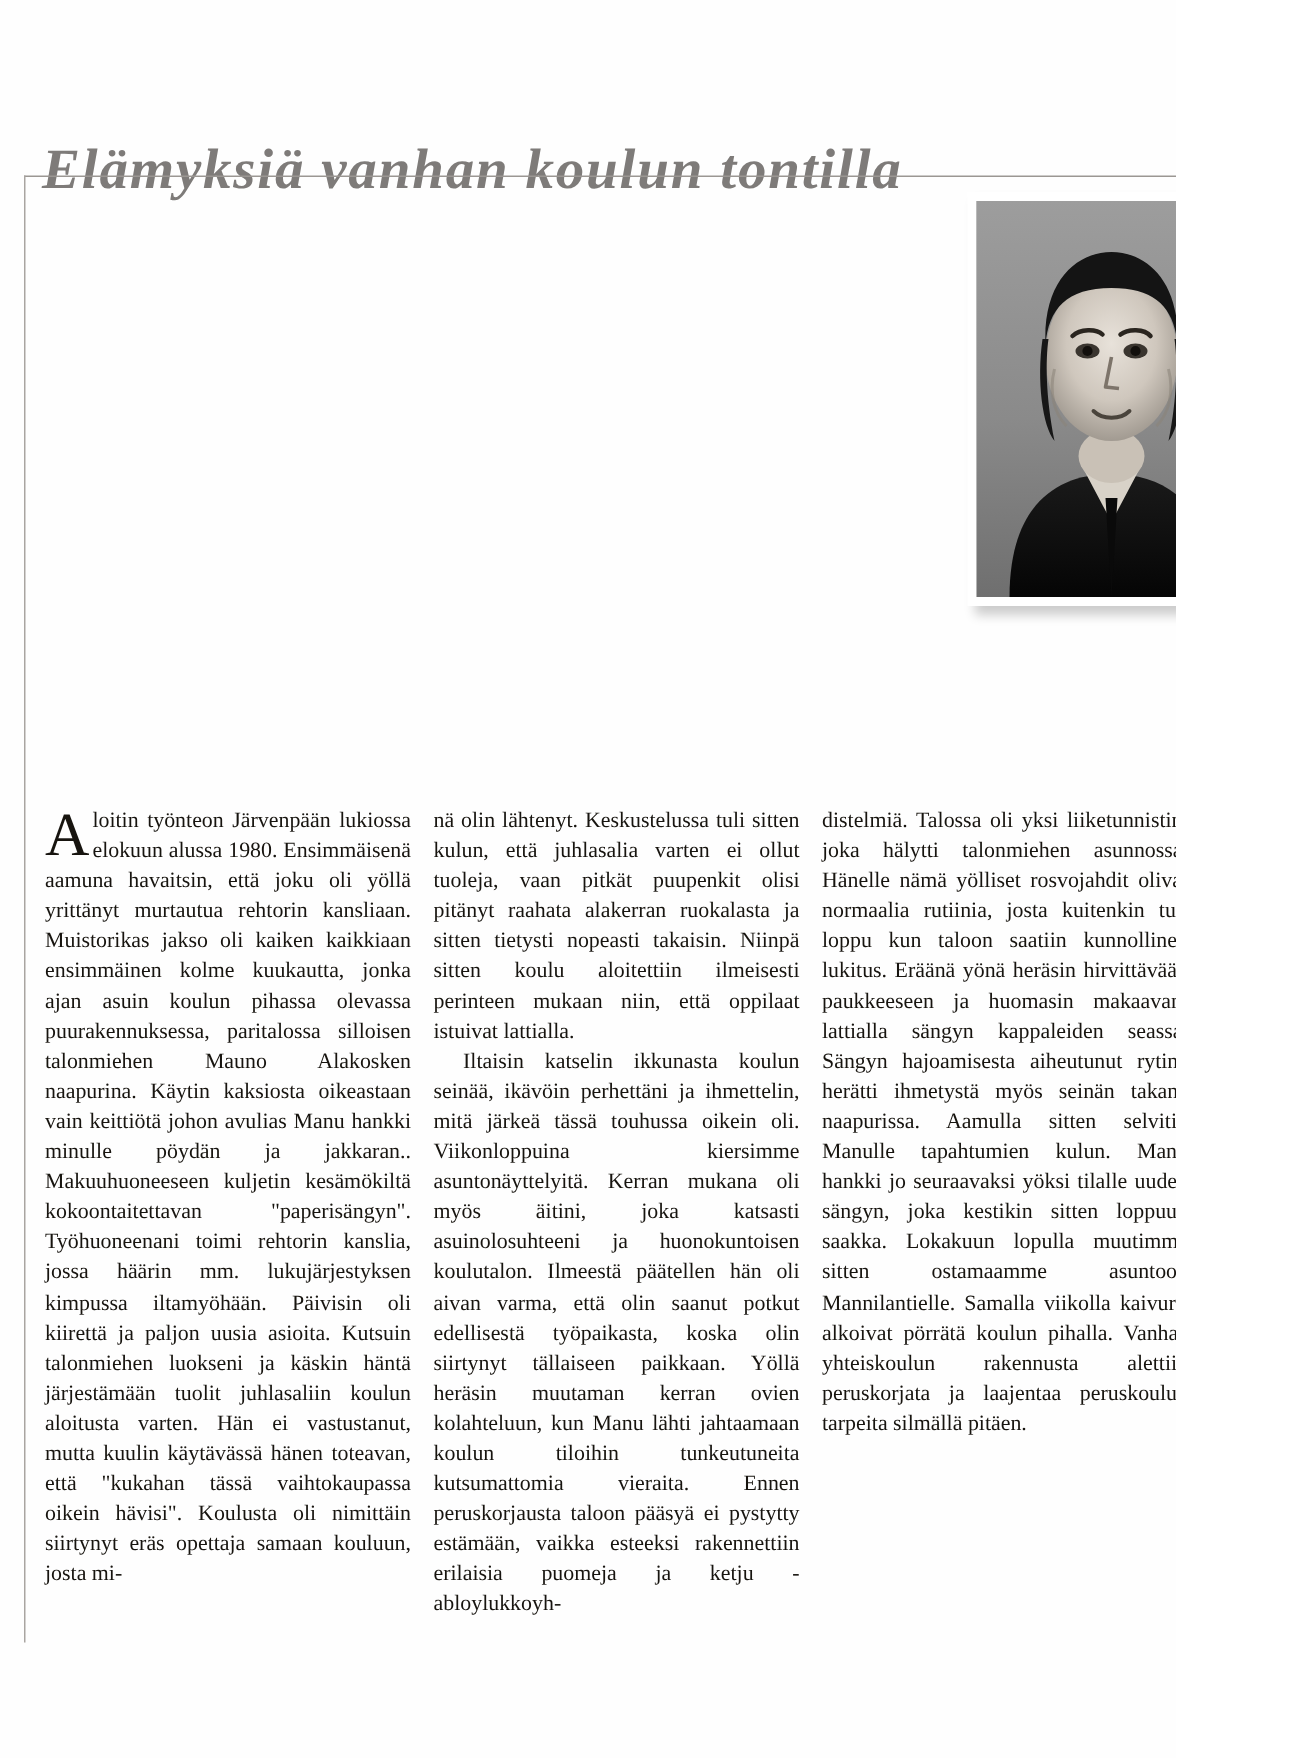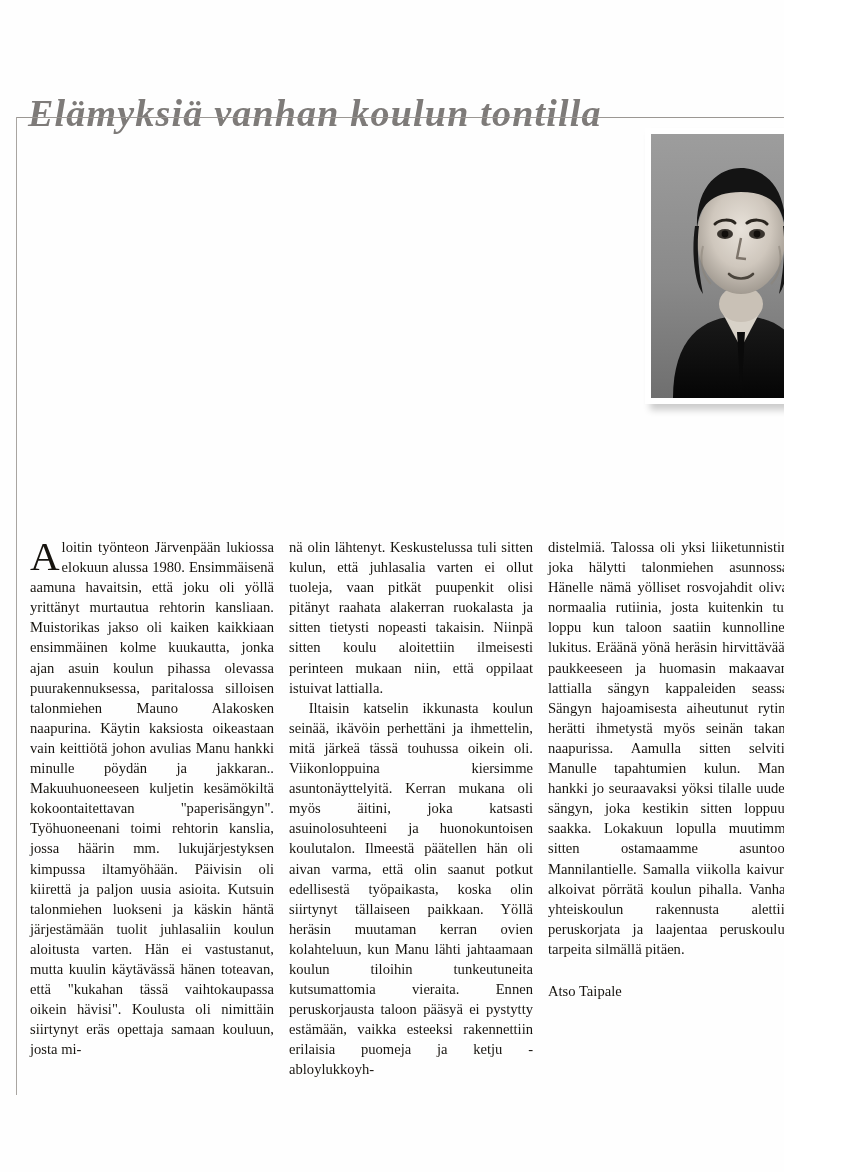--- a/index.html
+++ b/index.html
@@ -191,21 +191,20 @@
       <p>Aloitin työnteon Järvenpään lukiossa elokuun alussa 1980. Ensimmäisenä aamuna havaitsin, että joku oli yöllä yrittänyt murtautua rehtorin kansliaan. Muistorikas jakso oli kaiken kaikkiaan ensimmäinen kolme kuukautta, jonka ajan asuin koulun pihassa olevassa puurakennuksessa, paritalossa silloisen talonmiehen Mauno Alakosken naapurina. Käytin kaksiosta oikeastaan vain keittiötä johon avulias Manu hankki minulle pöydän ja jakkaran.. Makuuhuoneeseen kuljetin kesämökiltä kokoontaitettavan "paperisängyn". Työhuoneenani toimi rehtorin kanslia, jossa häärin mm. lukujärjestyksen kimpussa iltamyöhään. Päivisin oli kiirettä ja paljon uusia asioita. Kutsuin talonmiehen luokseni ja käskin häntä järjestämään tuolit juhlasaliin koulun aloitusta varten. Hän ei vastustanut, mutta kuulin käytävässä hänen toteavan, että "kukahan tässä vaihtokaupassa oikein hävisi". Koulusta oli nimittäin siirtynyt eräs opettaja samaan kouluun, josta mi-</p>
     </div>
 
     <div class="col">
       <p>nä olin lähtenyt. Keskustelussa tuli sitten kulun, että juhlasalia varten ei ollut tuoleja, vaan pitkät puupenkit olisi pitänyt raahata alakerran ruokalasta ja sitten tietysti nopeasti takaisin. Niinpä sitten koulu aloitettiin ilmeisesti perinteen mukaan niin, että oppilaat istuivat lattialla.</p>
       <p>Iltaisin katselin ikkunasta koulun seinää, ikävöin perhettäni ja ihmettelin, mitä järkeä tässä touhussa oikein oli. Viikonloppuina kiersimme asuntonäyttelyitä. Kerran mukana oli myös äitini, joka katsasti asuinolosuhteeni ja huonokuntoisen koulutalon. Ilmeestä päätellen hän oli aivan varma, että olin saanut potkut edellisestä työpaikasta, koska olin siirtynyt tällaiseen paikkaan. Yöllä heräsin muutaman kerran ovien kolahteluun, kun Manu lähti jahtaamaan koulun tiloihin tunkeutuneita kutsumattomia vieraita. Ennen peruskorjausta taloon pääsyä ei pystytty estämään, vaikka esteeksi rakennettiin erilaisia puomeja ja ketju - abloylukkoyh-</p>
     </div>
 
     <div class="col">
       <p>distelmiä. Talossa oli yksi liiketunnistin, joka hälytti talonmiehen asunnossa. Hänelle nämä yölliset rosvojahdit olivat normaalia rutiinia, josta kuitenkin tuli loppu kun taloon saatiin kunnollinen lukitus. Eräänä yönä heräsin hirvittävään paukkeeseen ja huomasin makaavani lattialla sängyn kappaleiden seassa. Sängyn hajoamisesta aiheutunut rytinä herätti ihmetystä myös seinän takana naapurissa. Aamulla sitten selvitin Manulle tapahtumien kulun. Manu hankki jo seuraavaksi yöksi tilalle uuden sängyn, joka kestikin sitten loppuun saakka. Lokakuun lopulla muutimme sitten ostamaamme asuntoon Mannilantielle. Samalla viikolla kaivurit alkoivat pörrätä koulun pihalla. Vanhaa yhteiskoulun rakennusta alettiin peruskorjata ja laajentaa peruskoulun tarpeita silmällä pitäen.</p>
-      <div class="signature">Atso Taipale</div>
     </div>
 
   </div>
 
   <div class="ornament">♦</div>
   <div class="page-number">21</div>
 
 </div>
 
 </body></html>

